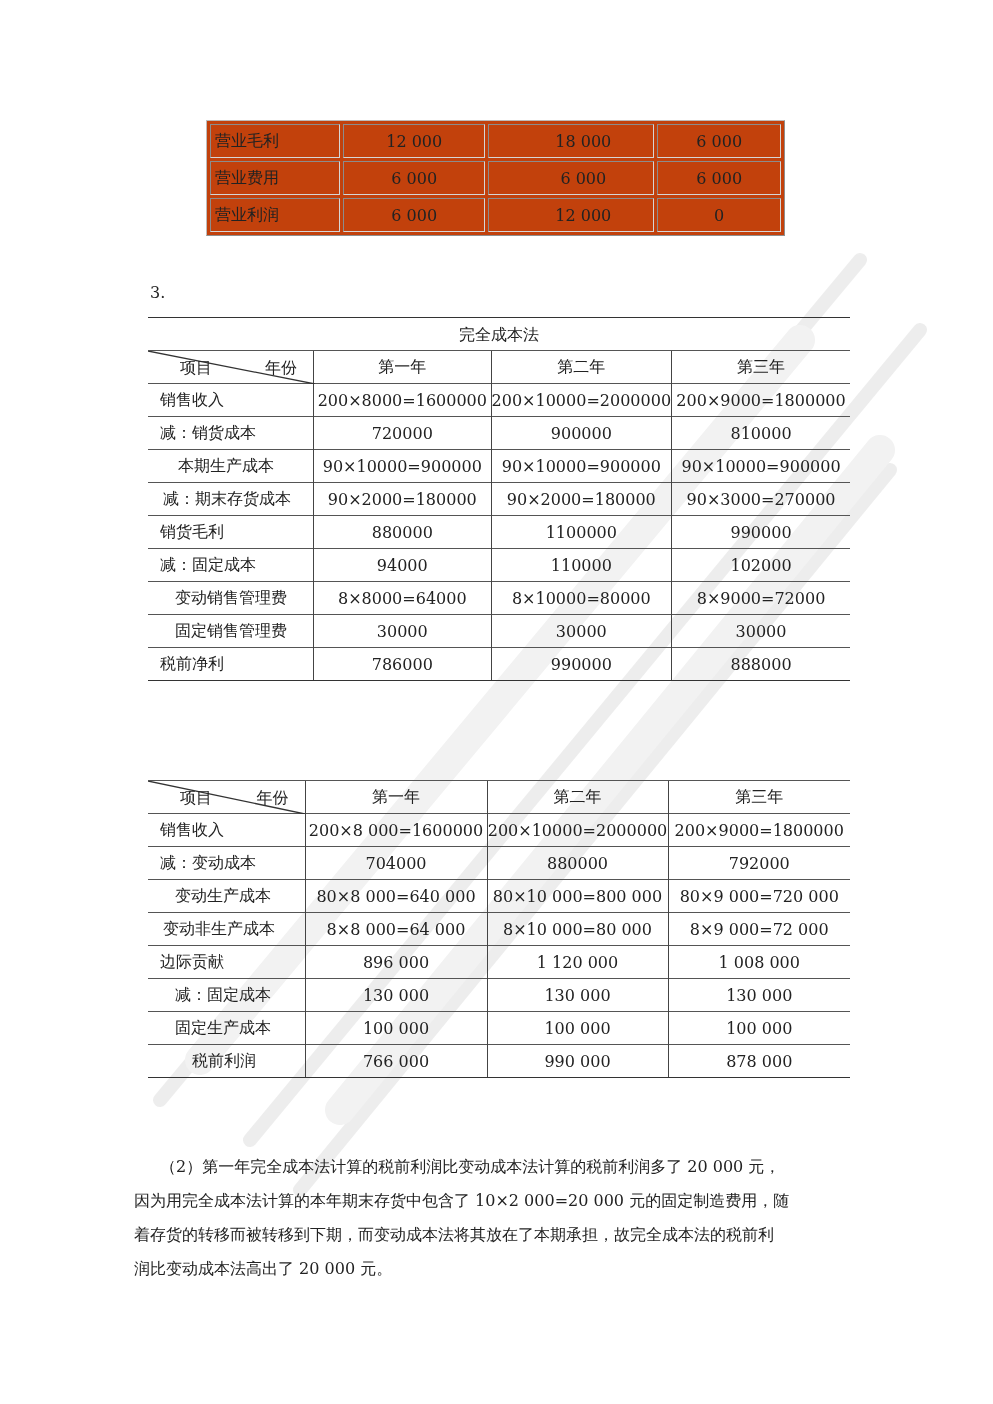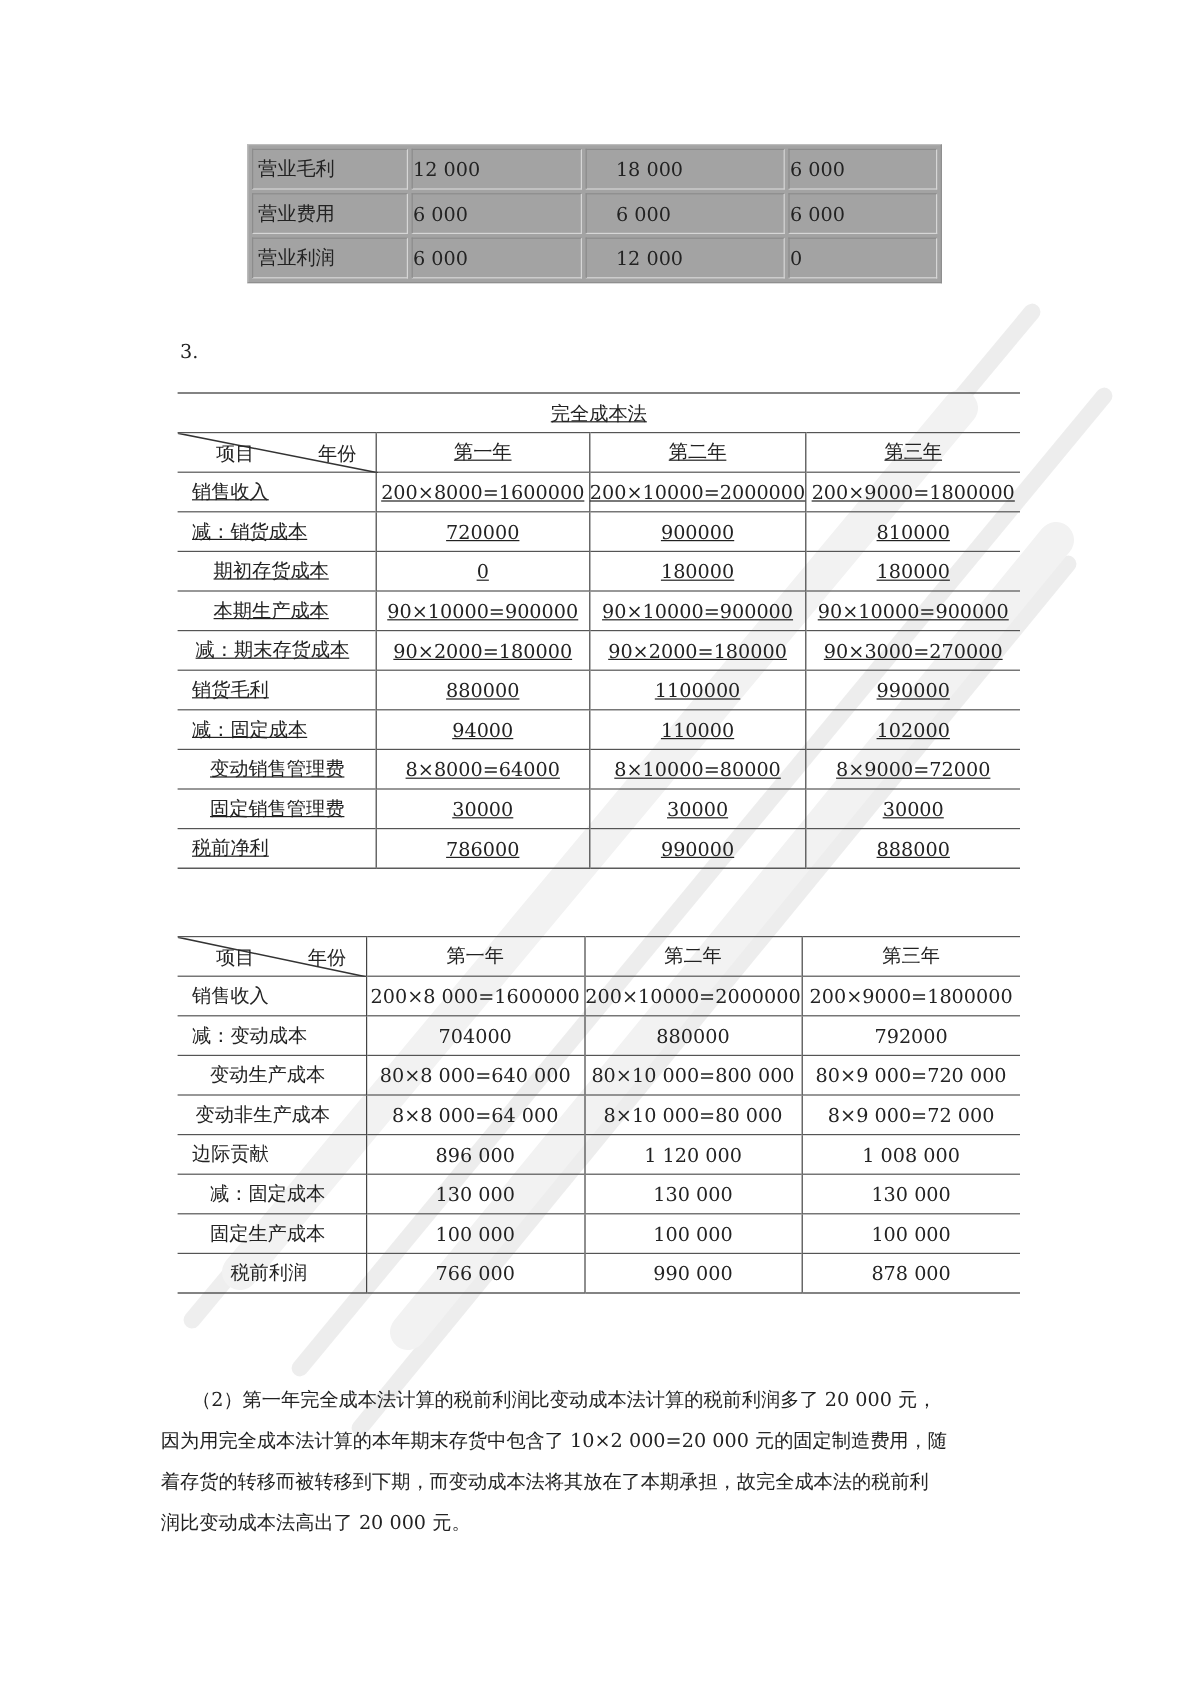--- a/index.html
+++ b/index.html
@@ -28,31 +28,31 @@
     .t0 {
       position: absolute;
       left: 206px;
       top: 120px;
       width: 579px;
       border-collapse: separate;
       border-spacing: 3px;
       border: 1px solid #bdbdbd;
       border-right-color: #8f8f8f;
       border-bottom-color: #8f8f8f;
-      background: #a3a3a3;
+      background: #c2410c;
     }
     .t0 td {
       height: 32px;
       border: 1px solid #a9a9a9;
       border-left-color: #8c8c8c;
       border-top-color: #8c8c8c;
       border-right-color: #d6d6d6;
       border-bottom-color: #d6d6d6;
       font-size: 16px;
-      text-align: left;
+      text-align: center;
       padding: 0;
     }
     .t0 td.lbl { text-align: left; padding-left: 4px; width: 127px; }
     .t0 td.c1 { width: 143px; }
     .t0 td.c2 { width: 143px; padding-left: 24px; }
     .t0 td.c3 { width: 124px; }
 
     .section-num {
       position: absolute;
       left: 150px;
@@ -92,21 +92,21 @@
     .ttable td.ind0 { padding-left: 12px; }
 
     .diag {
       position: relative;
       height: 32px;
     }
     .diag svg { position: absolute; left: 0; top: 0; }
     .diag .d-left { position: absolute; left: 12px; top: 7px; margin-left: 20px; }
     .diag .d-right { position: absolute; right: 16px; top: 7px; }
 
-    .t1 { top: 327px; text-decoration: underline; }
+    .t1 { top: 317px; }
     .t1 col.c0 { width: 167px; }
     .t1 col.c1 { width: 178px; }
     .t1 col.c2 { width: 178px; }
     .t1 col.c3 { width: 179px; }
 
     .t2 { top: 780px; }
     .t2 col.c0 { width: 157px; }
     .t2 col.c1 { width: 182px; }
     .t2 col.c2 { width: 181px; }
     .t2 col.c3 { width: 182px; }
@@ -193,26 +193,20 @@
           <td>200×10000=2000000</td>
           <td>200×9000=1800000</td>
         </tr>
         <tr>
           <td class="ind0">减：销货成本</td>
           <td>720000</td>
           <td>900000</td>
           <td>810000</td>
         </tr>
         <tr>
-          <td class="ind1">期初存货成本</td>
-          <td>0</td>
-          <td>180000</td>
-          <td>180000</td>
-        </tr>
-        <tr>
           <td class="ind1">本期生产成本</td>
           <td>90×10000=900000</td>
           <td>90×10000=900000</td>
           <td>90×10000=900000</td>
         </tr>
         <tr>
           <td class="ind2">减：期末存货成本</td>
           <td>90×2000=180000</td>
           <td>90×2000=180000</td>
           <td>90×3000=270000</td>

